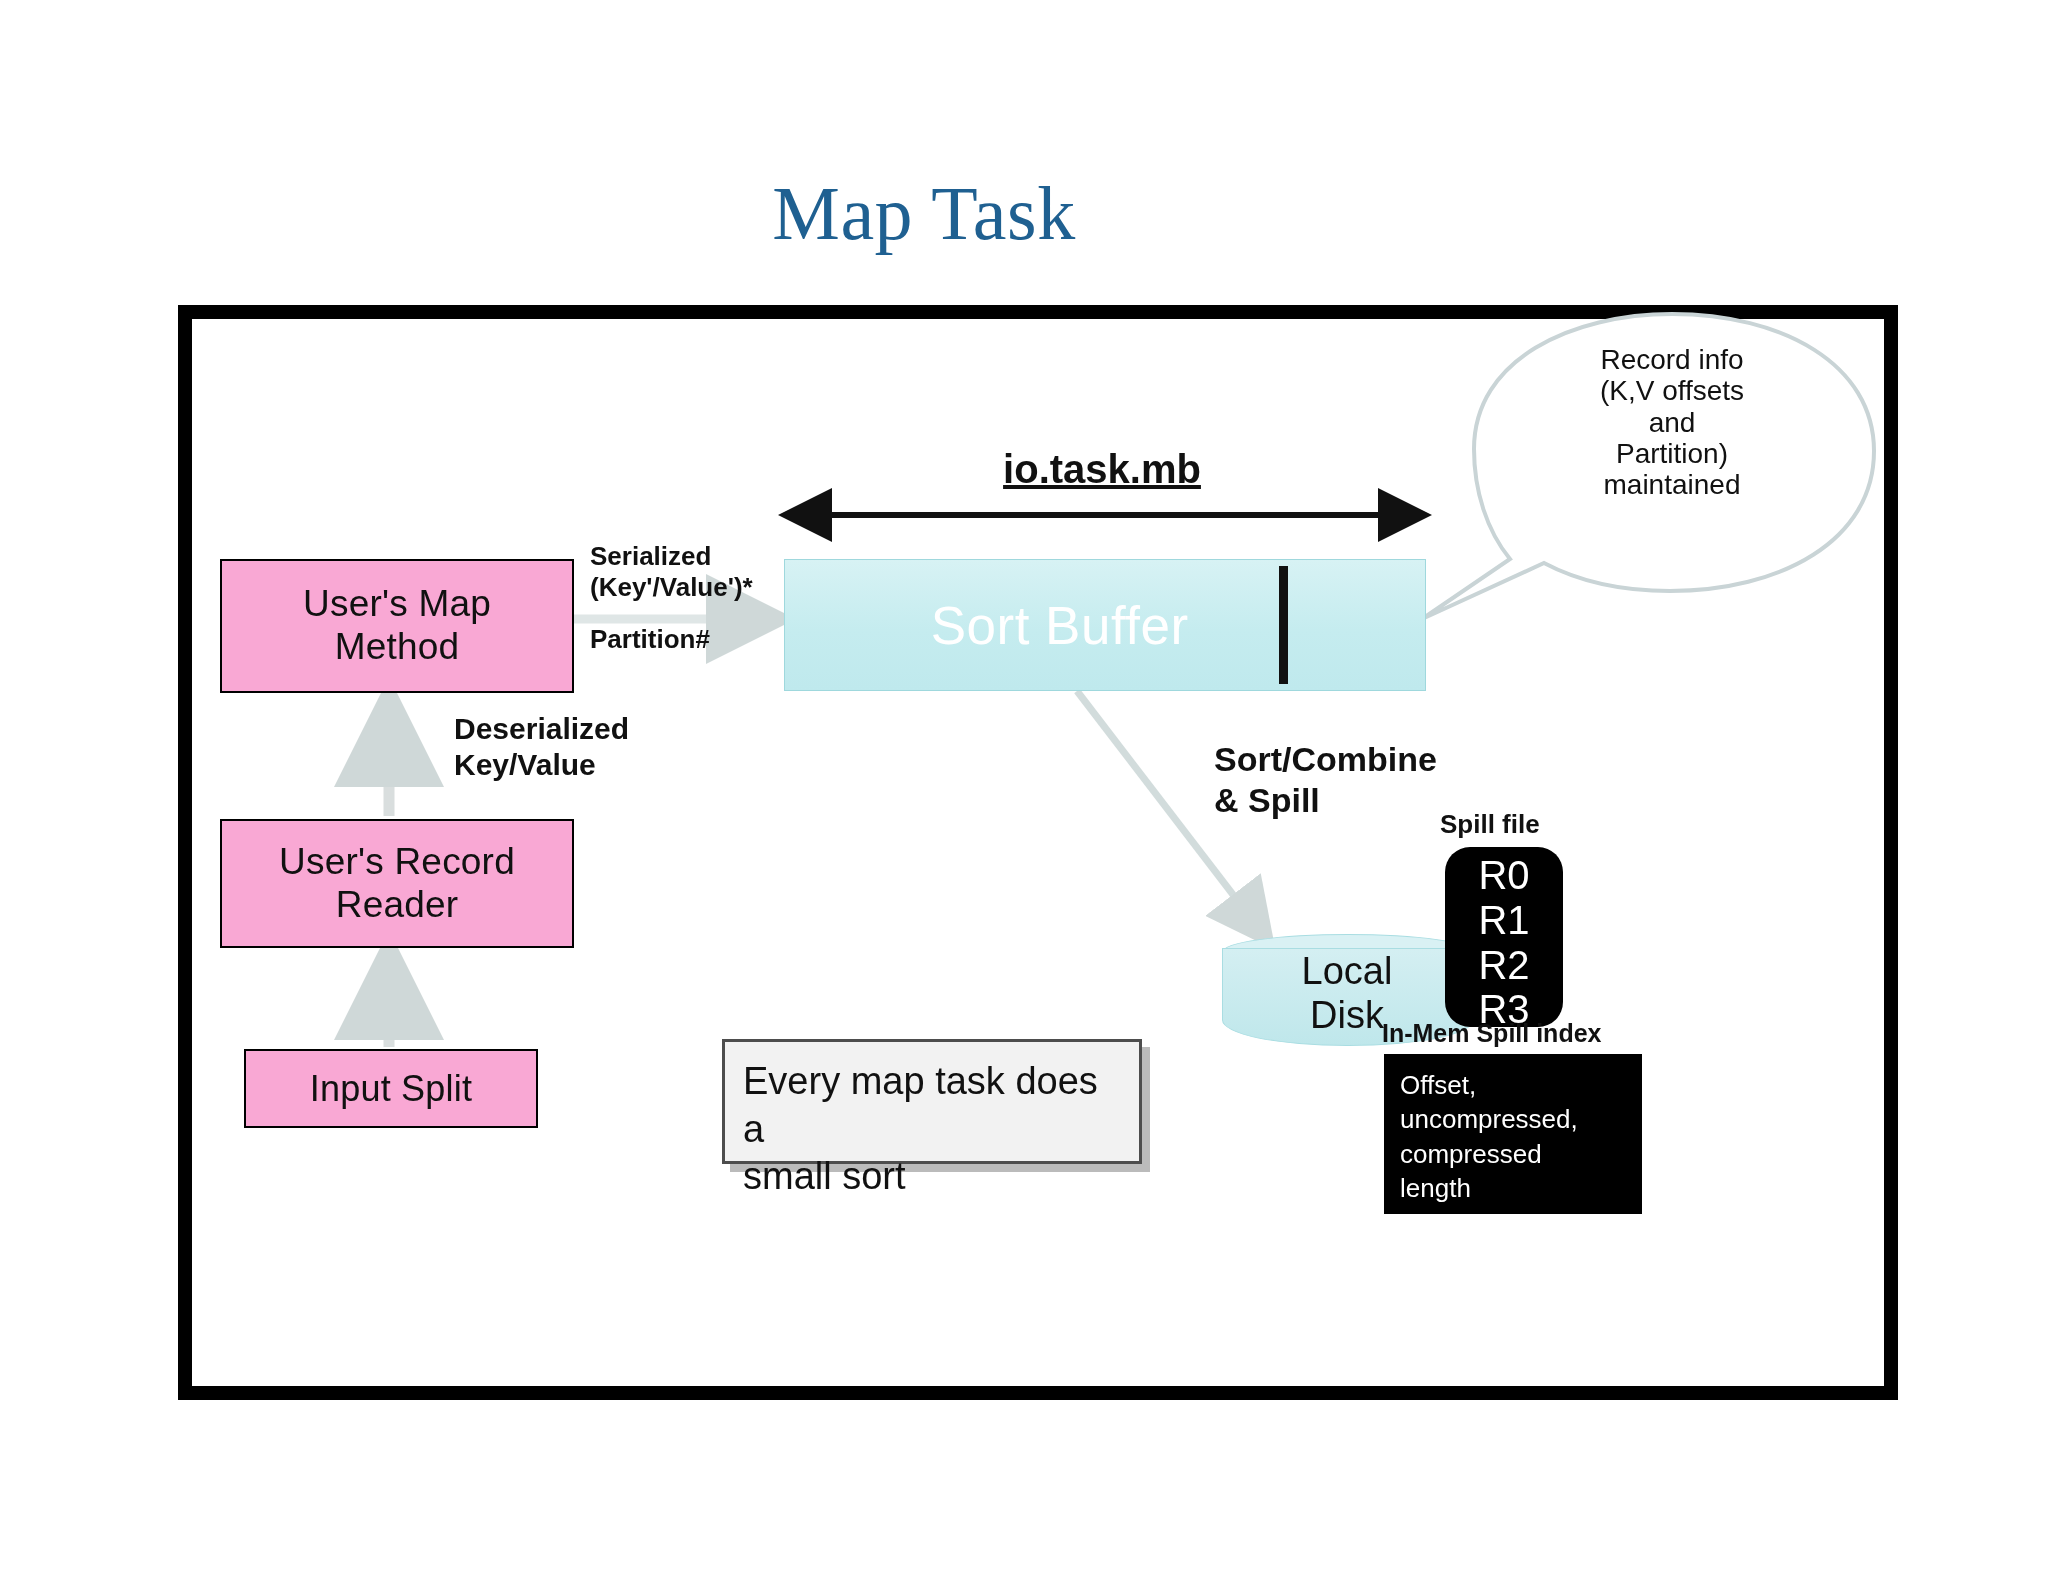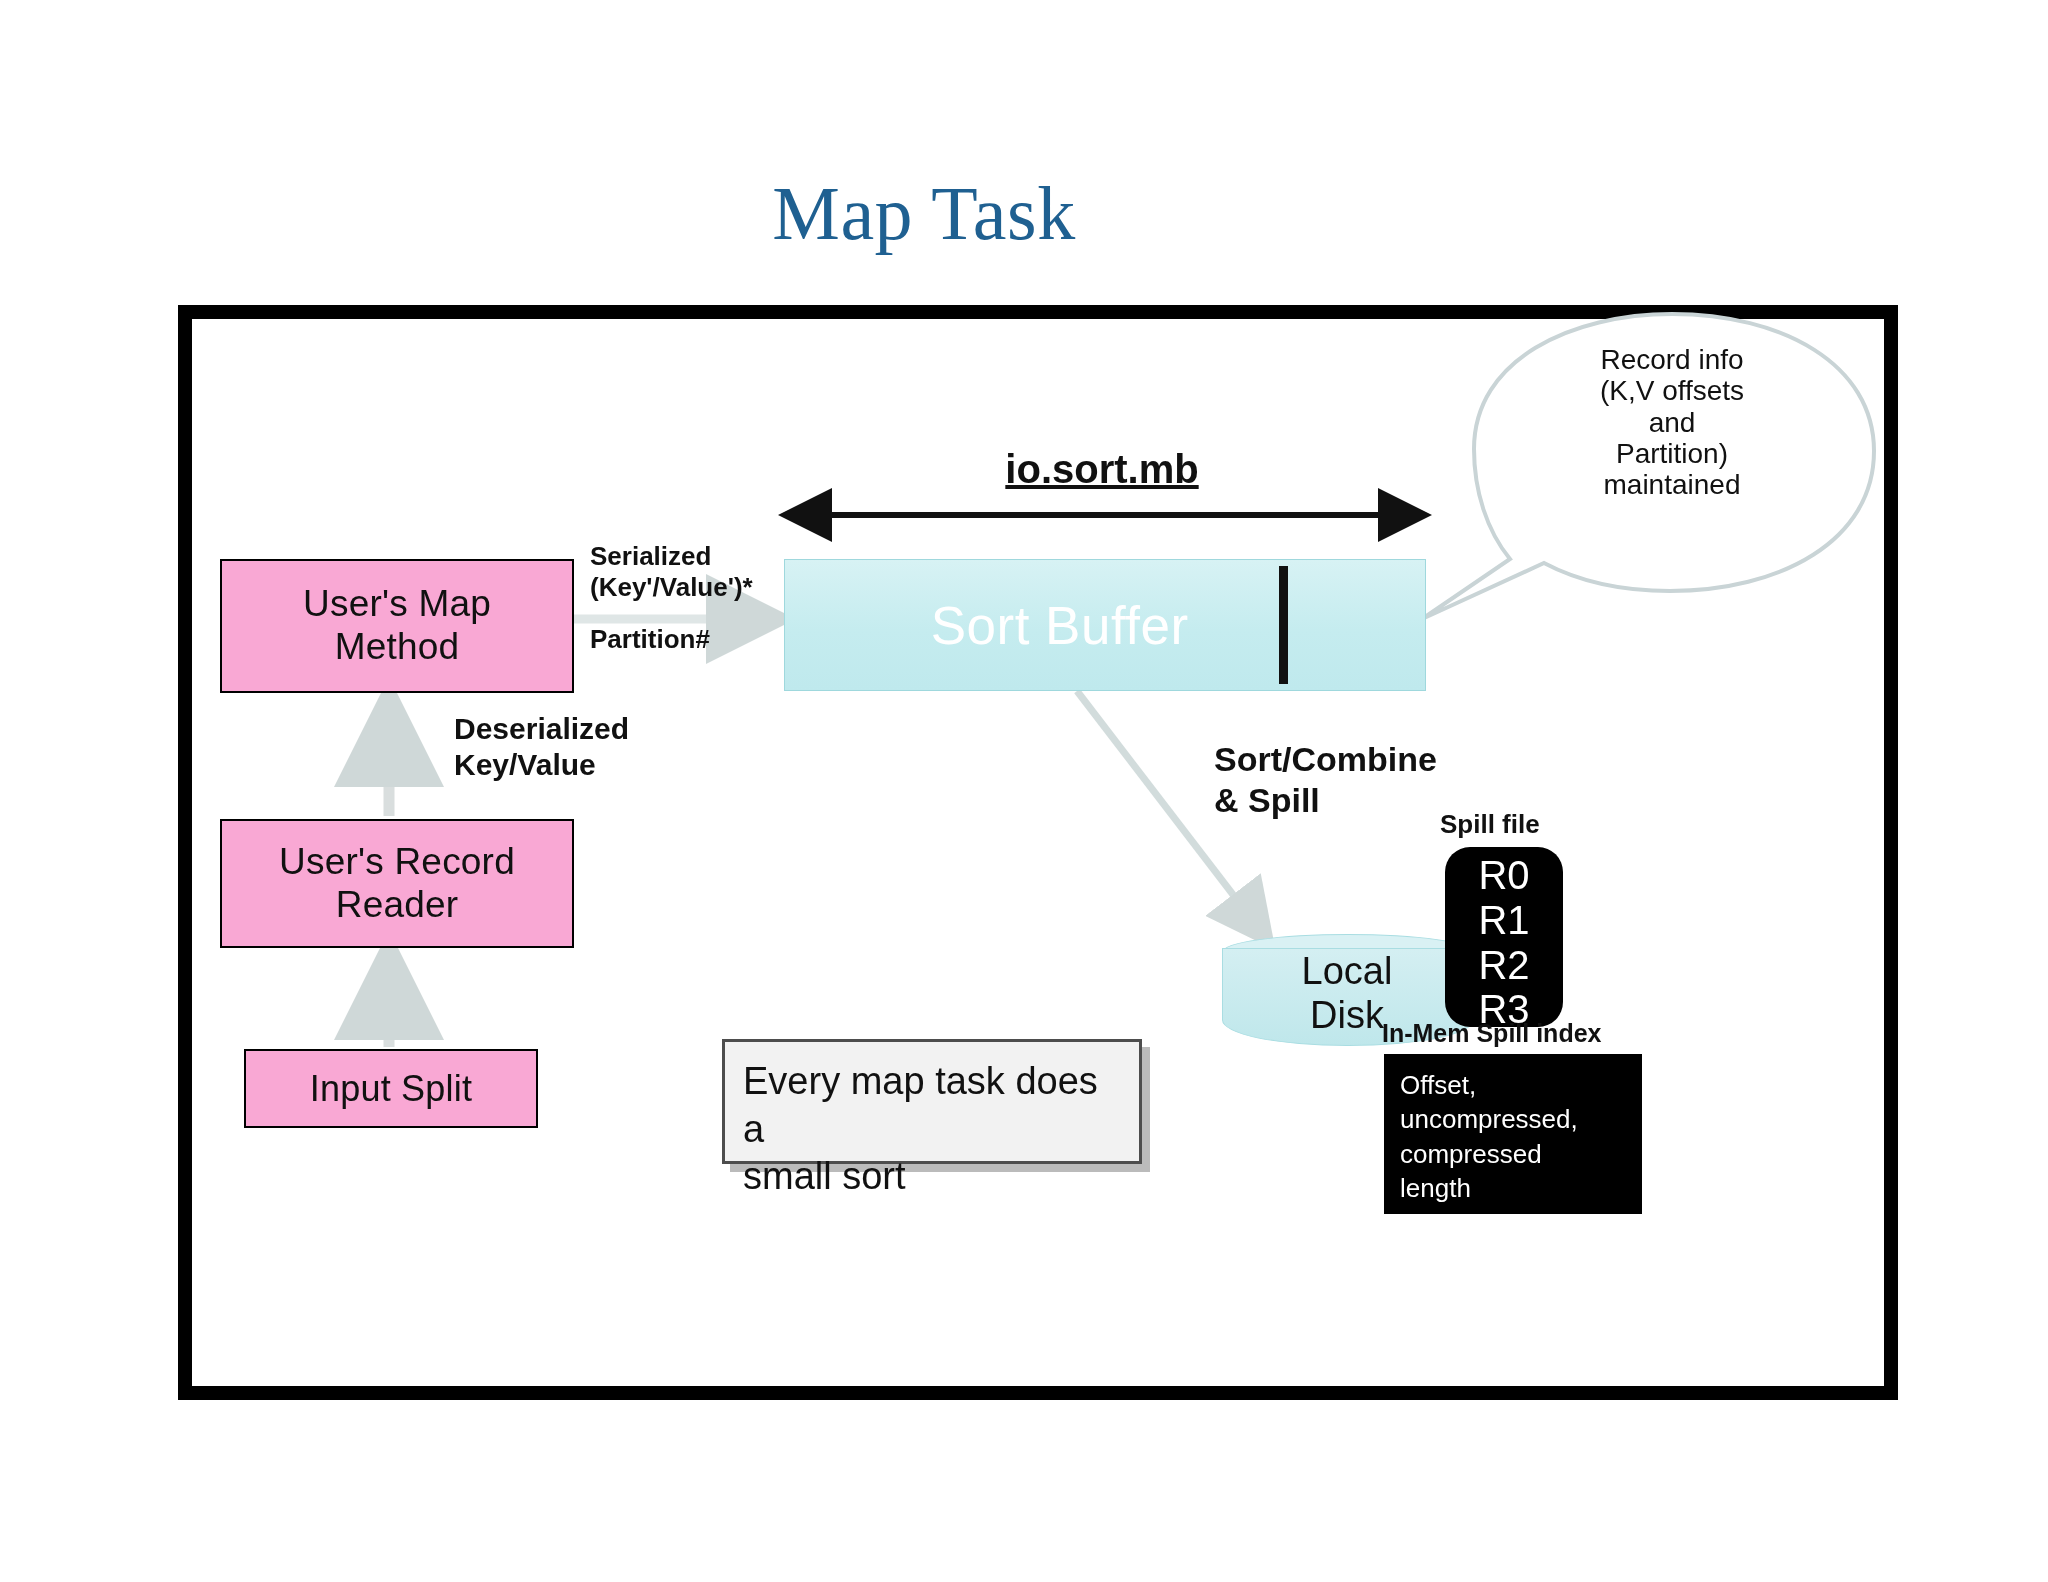--- a/index.html
+++ b/index.html
@@ -146,21 +146,21 @@
         <line x1="197" y1="497" x2="197" y2="380" stroke="#d9dede" stroke-width="11" marker-end="url(#ahg)"></line>
 
         <line x1="382" y1="300" x2="586" y2="300" stroke="#dfe6e6" stroke-width="9" marker-end="url(#ahg)"></line>
 
         <line x1="885" y1="372" x2="1075" y2="620" stroke="#d2dcdc" stroke-width="7" marker-end="url(#ahg)"></line>
 
         <path d="M1282,130 C1282,40 1380,-5 1480,-5 C1590,-5 1682,45 1682,132 C1682,222 1588,272 1478,272
                  C1430,272 1386,262 1352,244 L1230,300 L1318,240 C1295,212 1282,172 1282,130 Z" fill="#ffffff" stroke="#c9d4d6" stroke-width="4"></path>
       </svg>
 
-      <div class="abs" id="iosortmb">io.sort.mb</div>
+      <div class="abs" id="iosortmb">io.task.mb</div>
 
       <div class="abs" id="callout-text" style="white-space:pre-line;">Record info
 (K,V offsets
 and
 Partition)
 maintained</div>
 
       <div class="abs purple" id="box-map" style="white-space:pre-line;">User's Map
 Method</div>
       <div class="abs purple" id="box-reader" style="white-space:pre-line;">User's Record

